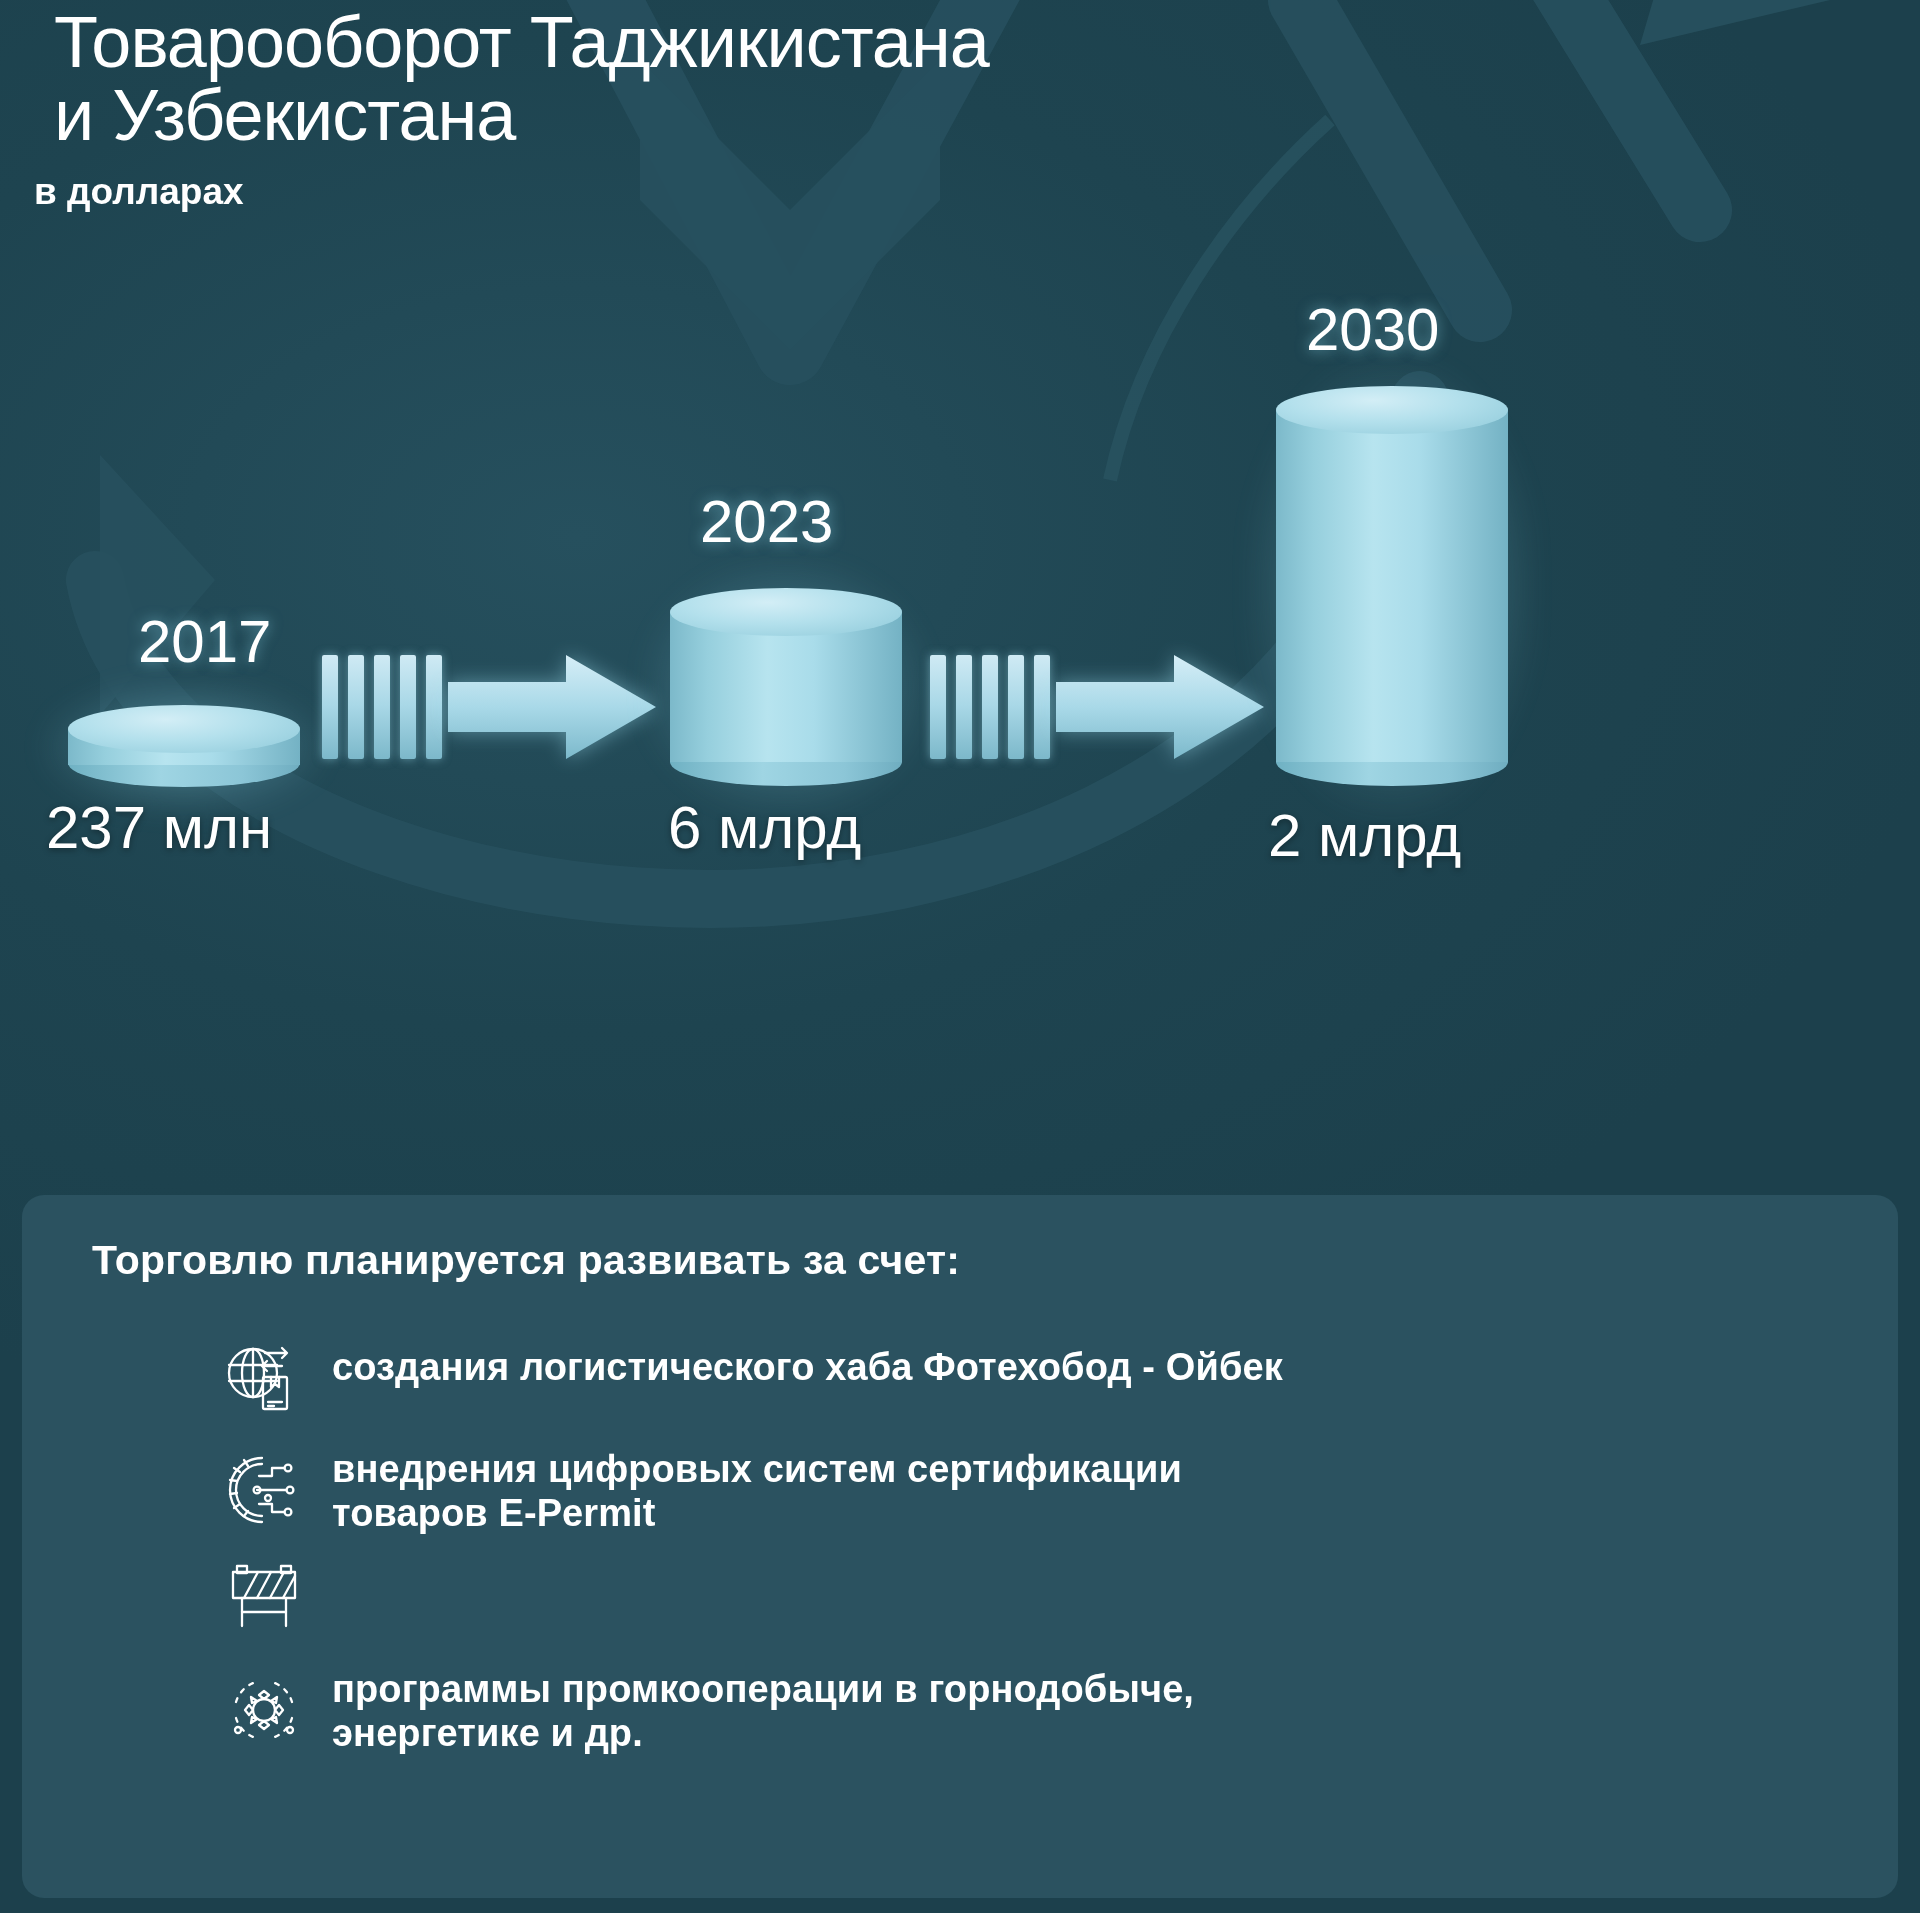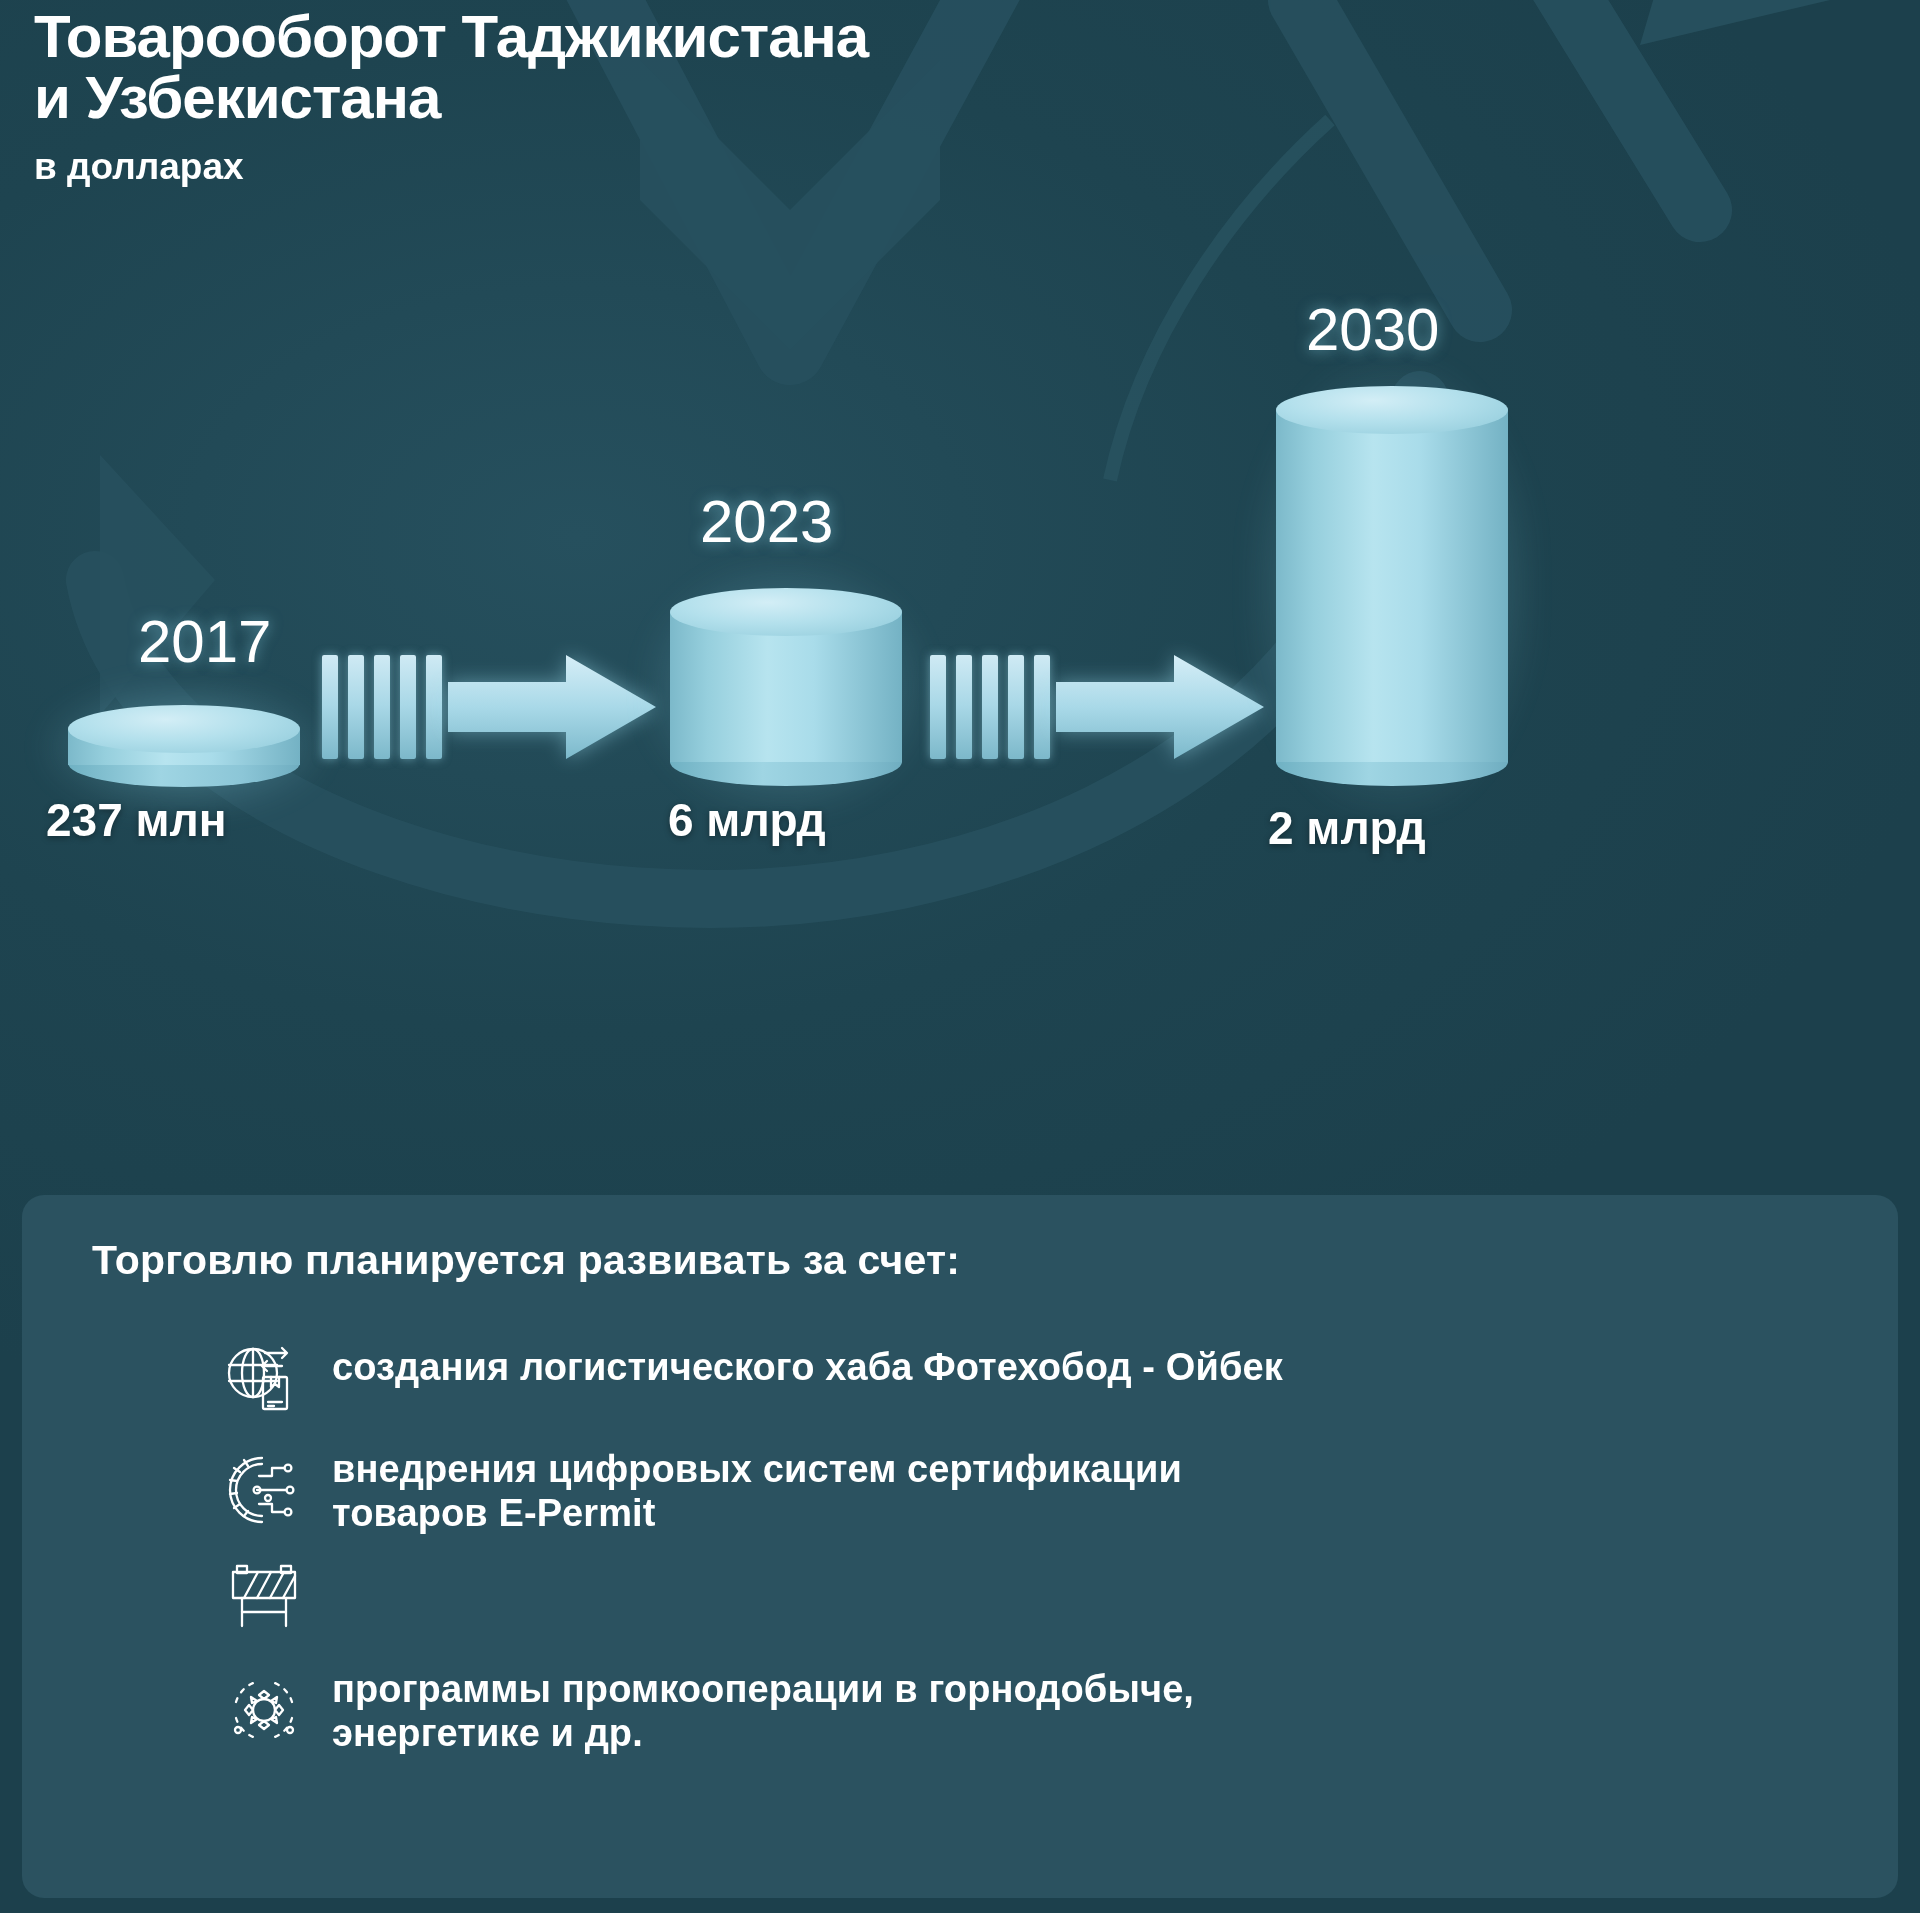--- a/index.html
+++ b/index.html
@@ -21,25 +21,26 @@
   #watermark{
     position:absolute; left:0; top:-120px;
     width:1920px; height:1200px;
     opacity:1; pointer-events:none;
   }
 
   
   #header{ position:absolute; left:34px; top:6px; width:1860px; z-index:5; }
   #title{
     color:#ffffff;
-    font-size:60px;
-    font-weight:bold;
+    font-size:72px;
+    font-weight:normal;
     line-height:1.02;
     letter-spacing:-1px;
     white-space:pre-line;
+    margin-left:20px;
   }
   #subtitle{
     color:#ffffff;
     font-size:37px;
     font-weight:bold;
     margin-top:18px;
     letter-spacing:0px;
   }
 
   
@@ -50,22 +51,22 @@
     color:#ffffff;
     font-size:60px;
     font-weight:400;
     text-shadow:0 0 14px rgba(150,225,245,.55);
     white-space:nowrap;
     text-align:center;
   }
   .valuelabel{
     position:absolute;
     color:#ffffff;
-    font-size:46px;
-    font-weight:bold;
+    font-size:60px;
+    font-weight:normal;
     white-space:nowrap;
     text-shadow:0 2px 6px rgba(0,0,0,.35);
   }
 
   
   .cyl{ position:absolute; }
   .cyl .glow{
     position:absolute; left:-26px; top:-26px; right:-26px; bottom:-26px;
     border-radius:50%/22%;
     background:radial-gradient(ellipse at center, rgba(150,222,240,.40) 0%, rgba(150,222,240,.10) 55%, rgba(150,222,240,0) 75%);

